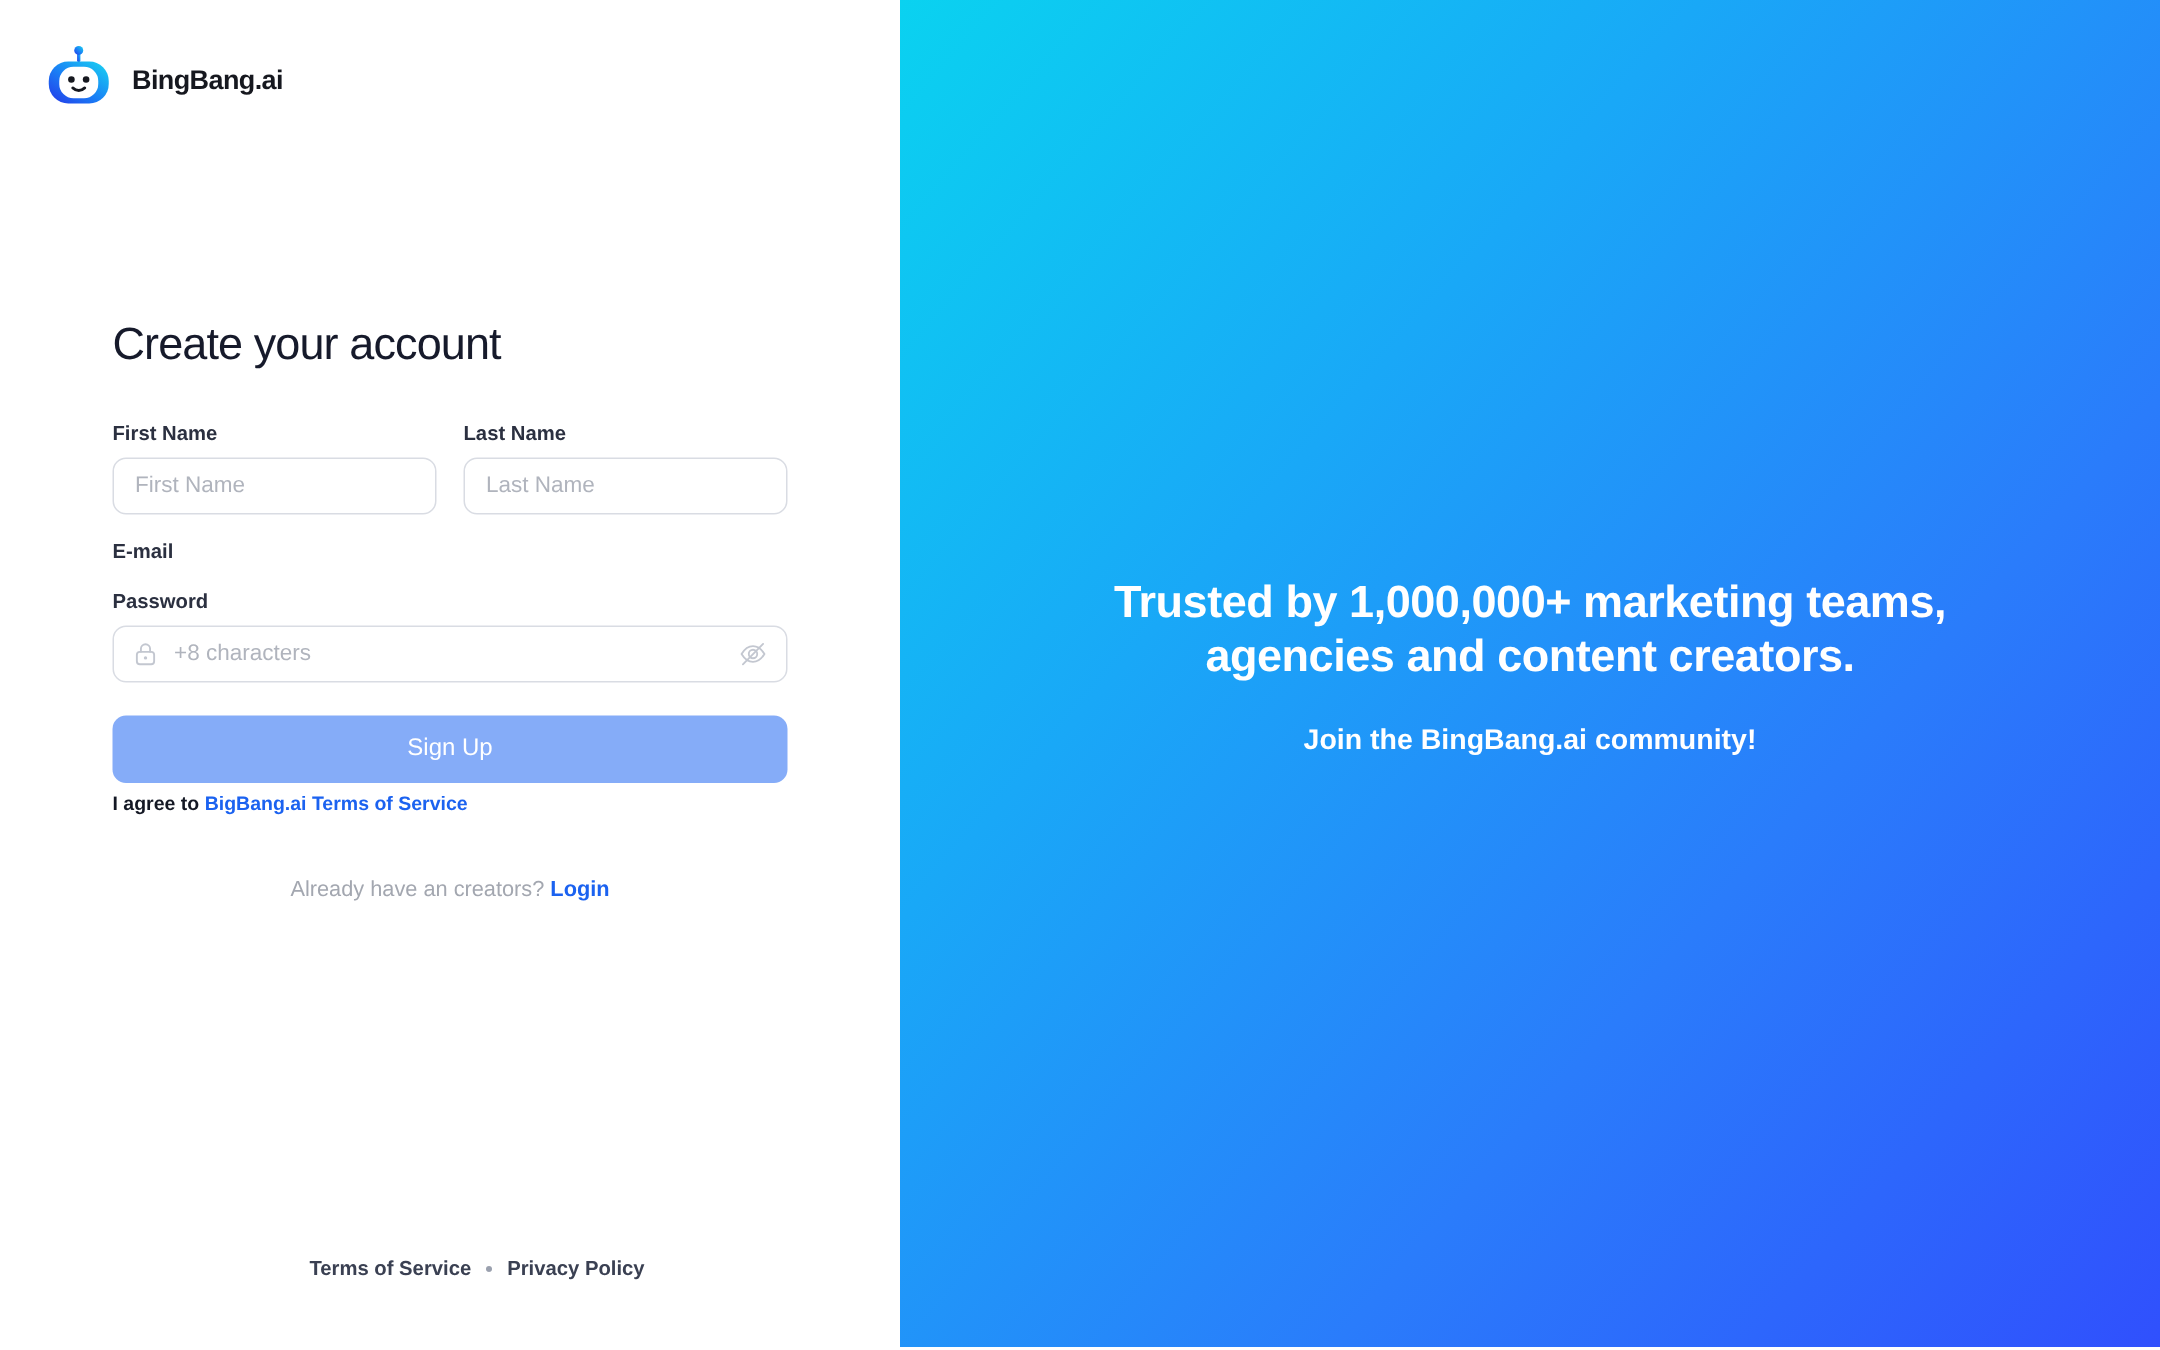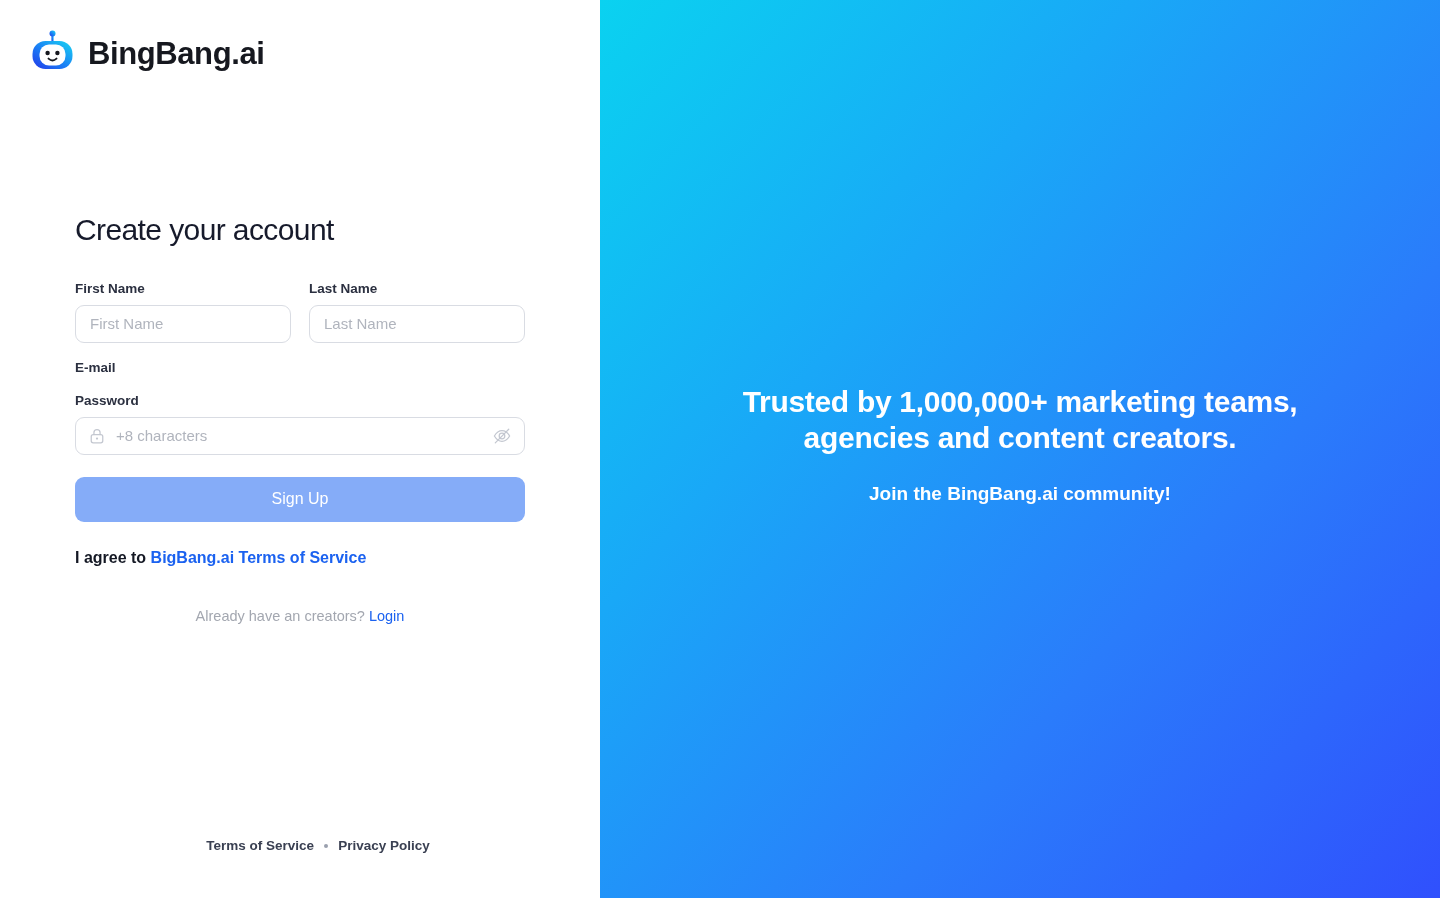--- a/index.html
+++ b/index.html
@@ -37,21 +37,21 @@
     display: flex;
     align-items: center;
     gap: 12px;
   }
   .brand-logo {
     width: 46px;
     height: 46px;
     display: block;
   }
   .brand-name {
-    font-size: 31px;
+    font-size: 18px;
     font-weight: bold;
     color: #16181f;
     letter-spacing: -0.4px;
     line-height: 1;
   }
 
   .form-wrap {
     position: absolute;
     left: 75px;
     top: 212px;
@@ -142,22 +142,22 @@
     font-family: "Liberation Sans", sans-serif;
     font-size: 16px;
     cursor: pointer;
     display: flex;
     align-items: center;
     justify-content: center;
     text-align: center;
   }
 
   .agree-line {
-    margin-top: 26px;
-    font-size: 16px;
+    margin-top: 6px;
+    font-size: 13px;
     font-weight: bold;
     color: #141824;
     line-height: 1.3;
   }
   .agree-link {
     color: #1b62f0;
     font-weight: bold;
     text-decoration: none;
     cursor: pointer;
   }
@@ -165,21 +165,21 @@
   .have-account {
     margin-top: 39px;
     text-align: center;
     width: 450px;
     font-size: 14.5px;
     color: #a3a7b0;
     line-height: 1.3;
   }
   .login-link {
     color: #1b62f0;
-    font-weight: normal;
+    font-weight: bold;
     text-decoration: none;
     cursor: pointer;
   }
 
   .left-footer {
     position: absolute;
     left: 93px;
     top: 838px;
     width: 450px;
     display: flex;

